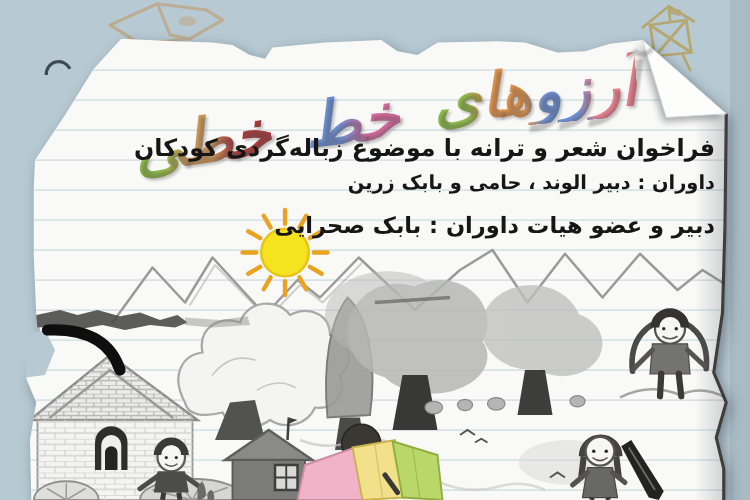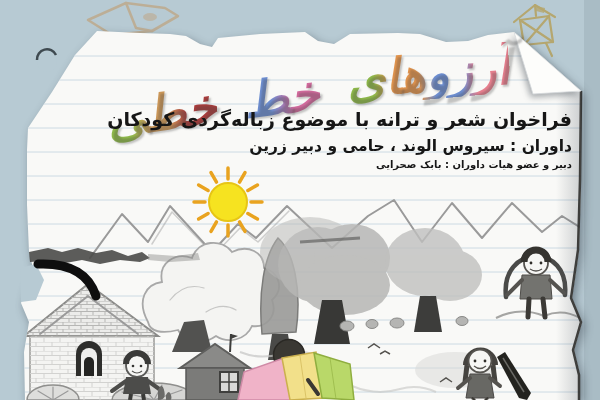--- a/index.html
+++ b/index.html
@@ -36,21 +36,21 @@
         -webkit-background-clip:text;background-clip:text;color:transparent;}
     .w3{background:linear-gradient(to left,var(--title-red,#a83c3c) 0 28%,var(--title-tan,#cf9a5a) 45% 62%,var(--title-green,#8fba4a) 80% 100%);
         -webkit-background-clip:text;background-clip:text;color:transparent;}
   }
   .sub{
     position:absolute;left:32px;width:540px;direction:rtl;text-align:right;
     color:var(--ink,#161616);font-weight:700;white-space:nowrap;
   }
   .sub1{top:108px;font-size:19px;}
   .sub2{top:137px;font-size:15.5px;}
-  .sub3{top:159px;font-size:10px;}
+  .sub3{top:170px;font-size:18px;}
 </style>
 </head>
 <body>
 
 <div class="stage">
 
 <svg class="art" width="600" height="400" viewBox="0 0 600 400">
   <defs>
     <clipPath id="paperClip">
       <path d="M97 31 L140 33 L170 34 L186 36 L200 44 L212 47 L218 38 L260 34 L305 32 L318 41 L334 44 L350 34 L398 33 L420 34 L446 42 L468 41 L488 35 L514 32 L581 91 L581 180 L579 250 L572 298 L582 322 L574 350 L580 375 L580 400 L25 400 L24 352 L29 322 L21 303 L26 283 L33 268 L29 252 L27 205 L27 150 L28 128 L52 92 L75 55 Z"></path>
@@ -264,16 +264,16 @@
   </g>
 </svg>
 
 <h1 class="title" dir="rtl">
   <span class="w1">آرزوهای</span>
   <span class="w2">خط</span>
   <span class="w3">خطی</span>
 </h1>
 
 <div class="sub sub1" dir="rtl">فراخوان شعر و ترانه با موضوع زباله‌گردی کودکان</div>
-<div class="sub sub2" dir="rtl">داوران : سیروس الوند ، حامی و دبیر زرین</div>
+<div class="sub sub2" dir="rtl">داوران : دبیر الوند ، حامی و بابک زرین</div>
 <div class="sub sub3" dir="rtl">دبیر و عضو هیات داوران : بابک صحرایی</div>
 
 </div>
 
 </body></html>

